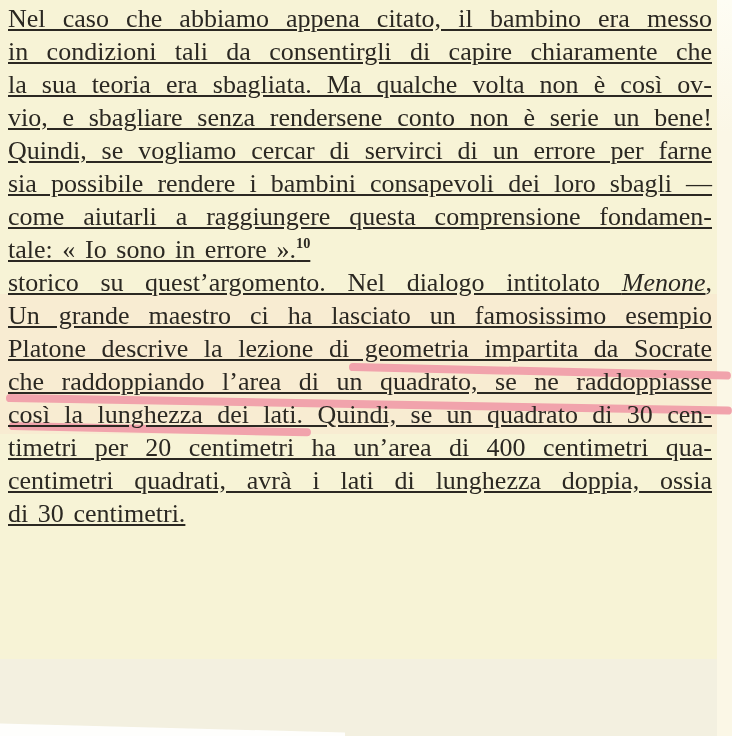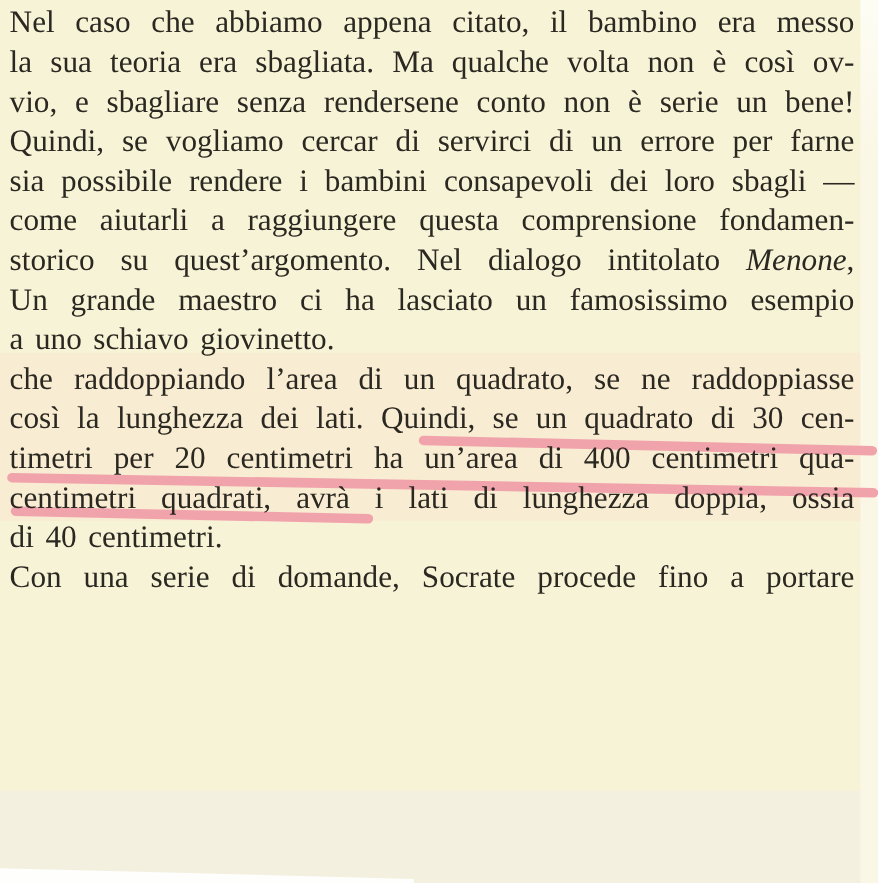--- a/index.html
+++ b/index.html
@@ -48,20 +48,21 @@
     color: var(--ink, #2b2822);
     font-size: 26px;
     word-spacing: 0.12em;
   }
   .line {
     height: 33px; line-height: 33px;
     text-align: justify;
     text-align-last: justify;
     white-space: nowrap;
     overflow: visible;
+    text-decoration: underline;
   }
   .line.end { text-align-last: left; }
   .line i { font-style: italic; }
   .line sup.fn {
     font-size: 0.55em; font-weight: bold;
     vertical-align: super; line-height: 0;
   }
 </style>
 </head>
 <body>
@@ -70,30 +71,31 @@
   <div class="band band-2"></div>
   <div class="band band-4"></div>
   <div class="right-strip"></div>
 
   <div class="marker marker-1"></div>
   <div class="marker marker-2"></div>
   <div class="marker marker-3"></div>
 
   <div class="text-column">
       <div class="line"><span>Nel caso che abbiamo appena citato, il bambino era messo</span></div>
+      <div class="line"><span>in condizioni tali da consentirgli di capire chiaramente che</span></div>
       <div class="line"><span>la sua teoria era sbagliata. Ma qualche volta non è così ov-</span></div>
       <div class="line"><span>vio, e sbagliare senza rendersene conto non è serie un bene!</span></div>
       <div class="line"><span>Quindi, se vogliamo cercar di servirci di un errore per farne</span></div>
       <div class="line"><span>sia possibile rendere i bambini consapevoli dei loro sbagli —</span></div>
       <div class="line"><span>come aiutarli a raggiungere questa comprensione fondamen-</span></div>
+      <div class="line end"><span>tale: « Io sono in errore ».</span><sup class="fn">10</sup></div>
       <div class="line"><span>storico su quest’argomento. Nel dialogo intitolato </span><i>Menone</i><span>,</span></div>
       <div class="line"><span>Un grande maestro ci ha lasciato un famosissimo esempio</span></div>
-      <div class="line end"><span>a uno schiavo giovinetto.</span></div>
+      <div class="line"><span>Platone descrive la lezione di geometria impartita da Socrate</span></div>
       <div class="line"><span>che raddoppiando l’area di un quadrato, se ne raddoppiasse</span></div>
       <div class="line"><span>così la lunghezza dei lati. Quindi, se un quadrato di 30 cen-</span></div>
       <div class="line"><span>timetri per 20 centimetri ha un’area di 400 centimetri qua-</span></div>
       <div class="line"><span>centimetri quadrati, avrà i lati di lunghezza doppia, ossia</span></div>
-      <div class="line end"><span>di 40 centimetri.</span></div>
-      <div class="line"><span>Con una serie di domande, Socrate procede fino a portare</span></div>
+      <div class="line end"><span>di 30 centimetri.</span></div>
     </div>
 
   <div class="corner-wedge"></div>
 </div>
 
 </body></html>

